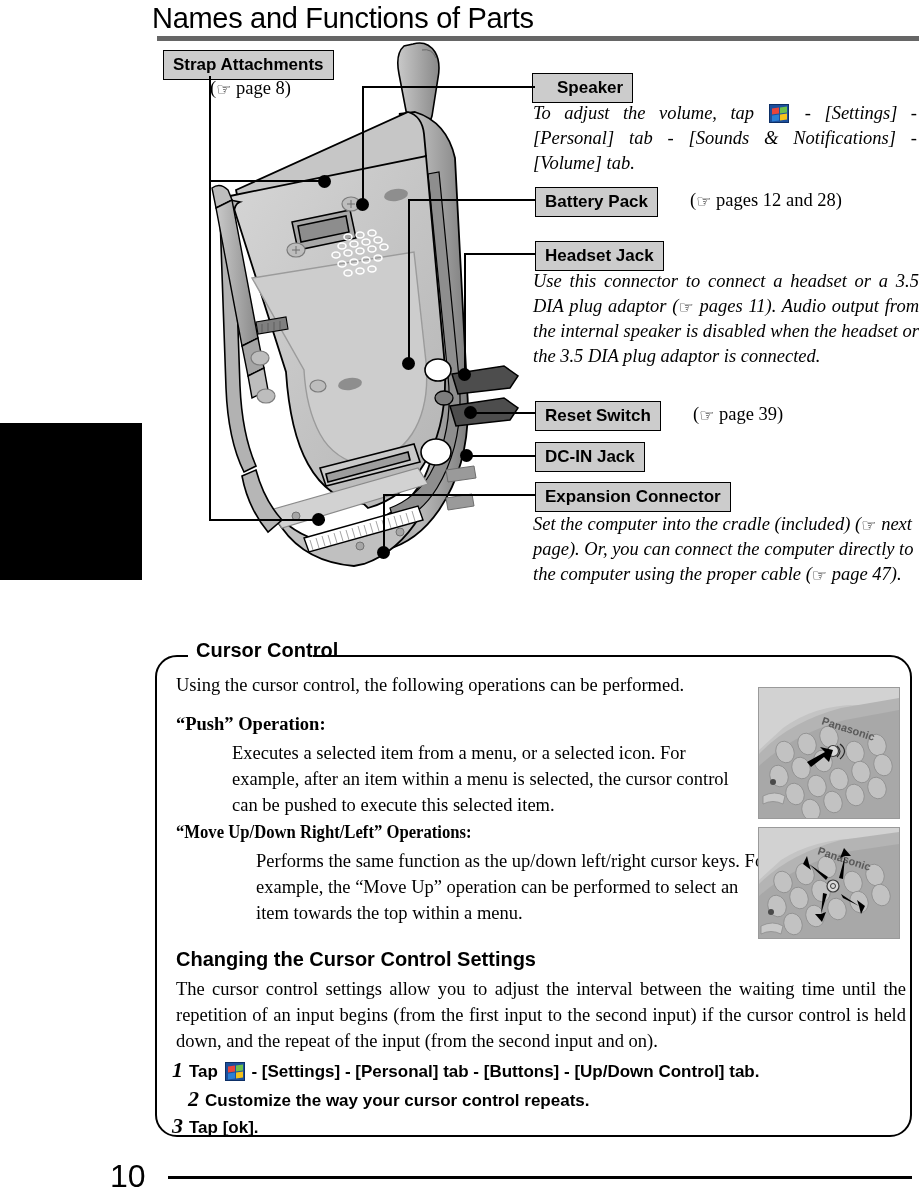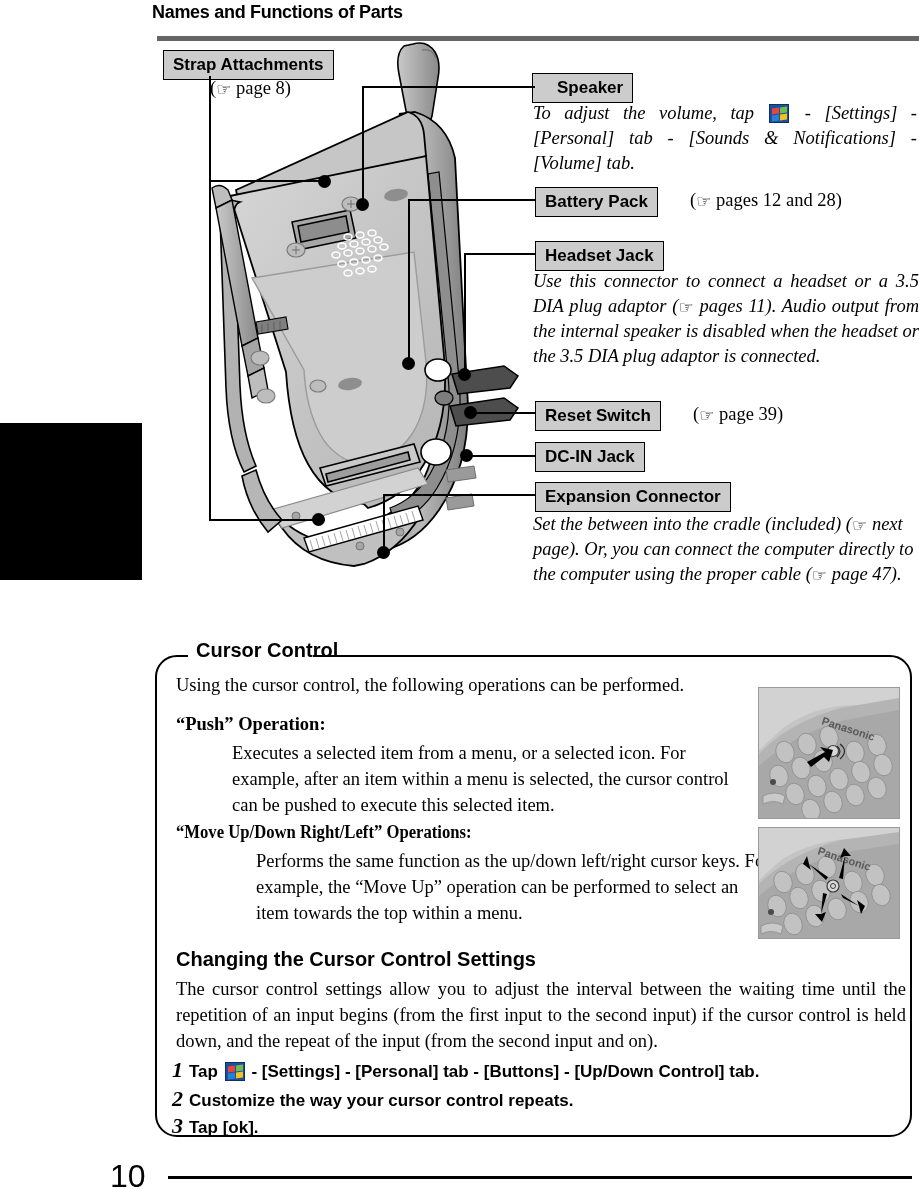--- a/index.html
+++ b/index.html
@@ -15,22 +15,22 @@
     color: #000;
     overflow: hidden;
   }
 
   
   #page-title {
     position: absolute;
     left: 152px;
     top: 2px;
     font-family: "Liberation Sans", sans-serif;
-    font-weight: bold;
-    font-size: 18px;
+    font-weight: normal;
+    font-size: 29px;
     letter-spacing: -0.3px;
     white-space: nowrap;
   }
   #title-rule {
     position: absolute;
     left: 157px;
     top: 36px;
     width: 762px;
     height: 5px;
     background: #666666;
@@ -440,42 +440,42 @@
 <div class="chip" style="left:535px; top:442px;">DC-IN Jack</div>
 <div class="lead-h" style="left:466px; top:455px; width:69px;"></div>
 <div class="dot" style="left:460px; top:449px;"></div>
 
 <div class="chip" style="left:535px; top:482px;">Expansion Connector</div>
 <div class="lead-h" style="left:383px; top:494px; width:152px;"></div>
 <div class="lead-v" style="left:383px; top:494px; height:58px;"></div>
 <div class="dot" style="left:377px; top:546px;"></div>
 
 <div class="para nojust" style="left:533px; top:512px; width:390px;">
-  <span>Set the between into the cradle (included) (</span><span class="hand">☞</span><span> next page). Or, you can connect the computer directly to the computer using the proper cable (</span><span class="hand">☞</span><span> page 47).</span>
+  <span>Set the computer into the cradle (included) (</span><span class="hand">☞</span><span> next page). Or, you can connect the computer directly to the computer using the proper cable (</span><span class="hand">☞</span><span> page 47).</span>
 </div>
 
 <div id="cc-box"></div>
 <div id="cc-title-mask"></div>
 <div id="cc-title">Cursor Control</div>
 
 <div class="cc-text" style="left:176px; top:672px; width:580px;">Using the cursor control, the following operations can be performed.</div>
 
 <div class="cc-head" style="left:176px; top:714px;">“Push” Operation:</div>
 <div class="cc-text" style="left:232px; top:740px; width:518px;">Executes a selected item from a menu, or a selected icon. For example, after an item within a menu is selected, the cursor control can be pushed to execute this selected item.</div>
 
 <div class="cc-head condensed" style="left:176px; top:822px;">“Move Up/Down Right/Left” Operations:</div>
 <div class="cc-text" style="left:232px; top:848px; width:518px;margin-left:24px;">Performs the same function as the up/down left/right cursor keys. For example, the “Move Up” operation can be performed to select an item towards the top within a menu.</div>
 
 <div class="sub-head" style="left:176px; top:948px;">Changing the Cursor Control Settings</div>
 <div class="cc-text" style="left:176px; top:976px; width:730px; text-align:justify;">The cursor control settings allow you to adjust the interval between the waiting  time until the repetition of an input begins (from the first input to the second input) if the cursor control is held down, and the repeat of the input (from the second input and on).</div>
 
 <div class="step" style="left:172px; top:1057px;">
   <span class="num">1</span><span>Tap </span><span class="winlogo"><i class="q1"></i><i class="q2"></i><i class="q3"></i><i class="q4"></i></span><span> - [Settings] - [Personal] tab - [Buttons] - [Up/Down Control] tab.</span>
 </div>
-<div class="step" style="left:172px; top:1086px;">
+<div class="step" style="left:188px; top:1086px;">
   <span class="num">2</span><span>Customize the way your cursor control repeats.</span>
 </div>
 <div class="step" style="left:172px; top:1113px;">
   <span class="num">3</span><span>Tap [ok].</span>
 </div>
 
 <div class="photo" id="photo-push">
   <svg width="140" height="130" viewBox="0 0 140 130" xmlns="http://www.w3.org/2000/svg">
     <rect width="140" height="130" fill="#c4c4c4"></rect>
     <path d="M0 0 L140 0 L140 22 Q70 6 24 40 L0 62 Z" fill="#d2d2d2"></path>

